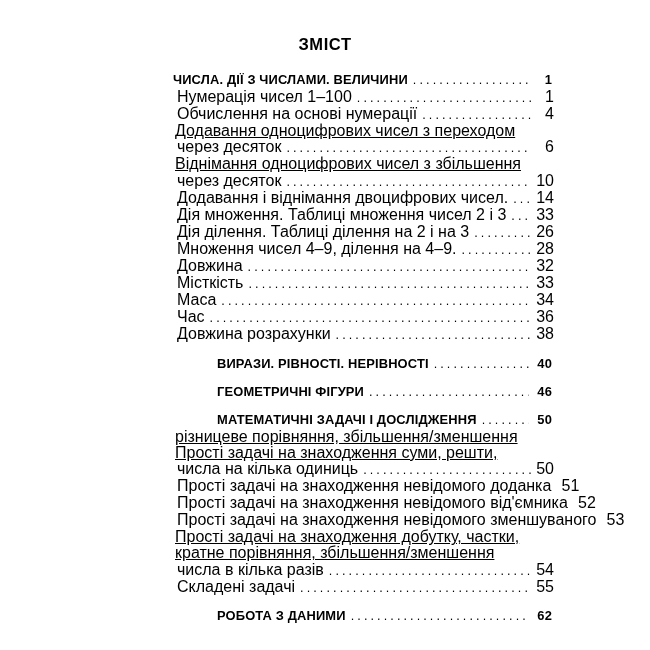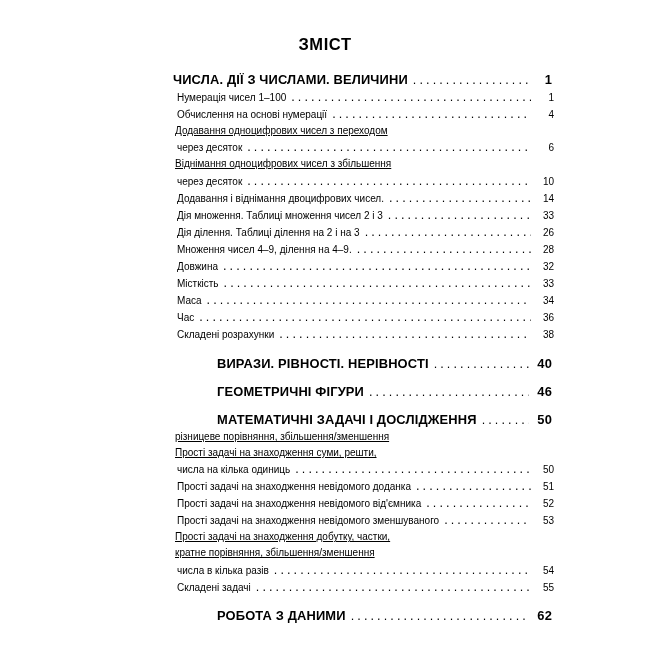--- a/index.html
+++ b/index.html
@@ -39,21 +39,21 @@
     position: absolute;
     left: 141px;
     top: 72px;
     width: 379px;
     margin-left: 32px;
   }
 
   
   .entry {
     position: relative;
-    font-size: 10px;
+    font-size: 16px;
     line-height: 16.1px;
     color: #000;
   }
 
   .entry.section {
     font-weight: bold;
     font-size: 12.9px;
     letter-spacing: 0.15px;
   }
 
@@ -245,21 +245,21 @@
           <div class="lastline">
             <span class="label">Час</span>
             <span class="leader"></span>
             <span class="pageno">36</span>
           </div>
         </div>
       </div>
       <div class="entry sub">
         <div class="lines">
           <div class="lastline">
-            <span class="label">Складені розрахунки</span>
+            <span class="label">Довжина розрахунки</span>
             <span class="leader"></span>
             <span class="pageno">38</span>
           </div>
         </div>
       </div>
       <div class="entry section gap-before gap-after">
         <div class="lines">
           <div class="lastline">
             <span class="label">ВИРАЗИ. РІВНОСТІ. НЕРІВНОСТІ</span>
             <span class="leader"></span>

